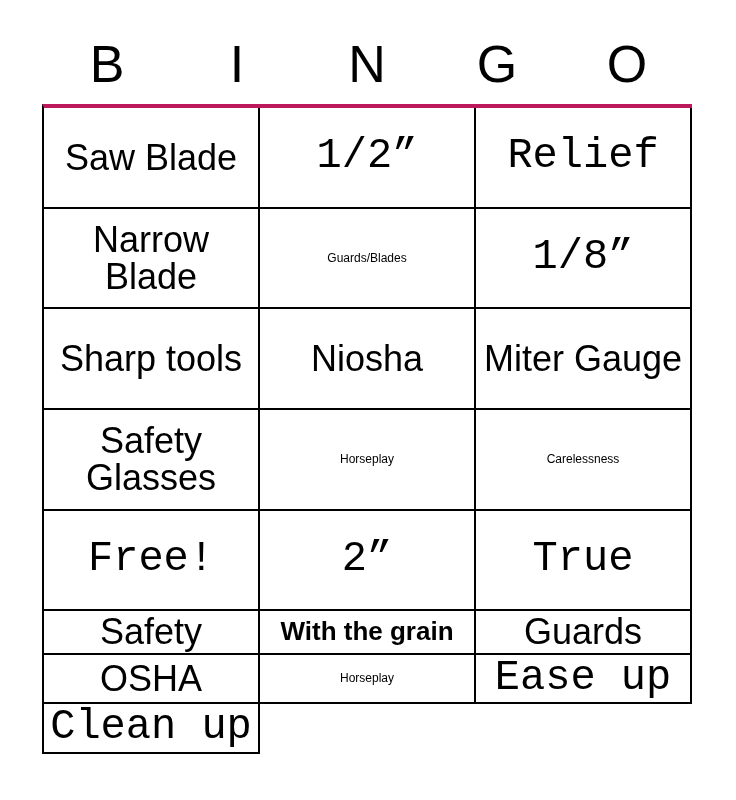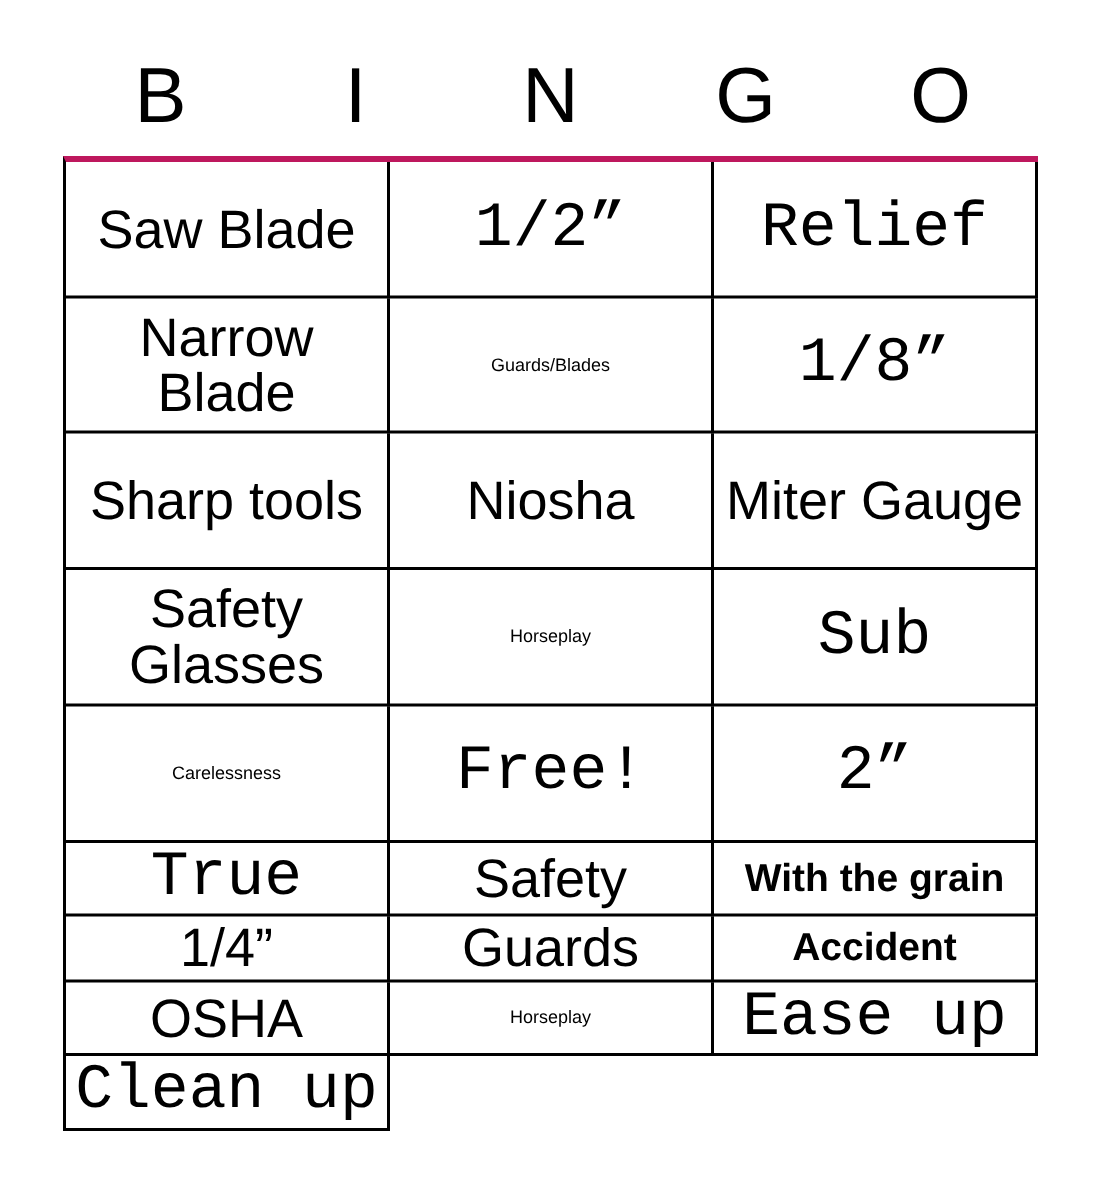--- a/index.html
+++ b/index.html
@@ -118,52 +118,43 @@
     <div class="cell fs-lg">
         <span>Miter Gauge</span>
       </div>
     <div class="cell fs-md">
         <span>Safety Glasses</span>
       </div>
 
     <div class="cell fs-xs">
         <span>Horseplay</span>
       </div>
-    <div class="cell fs-xl">
-        <span>Sub</span>
-      </div>
     <div class="cell fs-xs">
         <span>Carelessness</span>
       </div>
     <div class="cell fs-xl">
         <span>Free!</span>
       </div>
     <div class="cell fs-xl">
         <span>2”</span>
       </div>
 
     <div class="cell fs-xl">
         <span>True</span>
       </div>
     <div class="cell fs-md">
         <span>Safety</span>
       </div>
     <div class="cell fs-sm">
         <span>With the grain</span>
       </div>
-    <div class="cell fs-lg">
-        <span>1/4”</span>
-      </div>
     <div class="cell fs-md">
         <span>Guards</span>
       </div>
 
-    <div class="cell fs-sm">
-        <span>Accident</span>
-      </div>
     <div class="cell fs-md">
         <span>OSHA</span>
       </div>
     <div class="cell fs-xs">
         <span>Horseplay</span>
       </div>
     <div class="cell fs-xl">
         <span>Ease up</span>
       </div>
     <div class="cell fs-xl">

